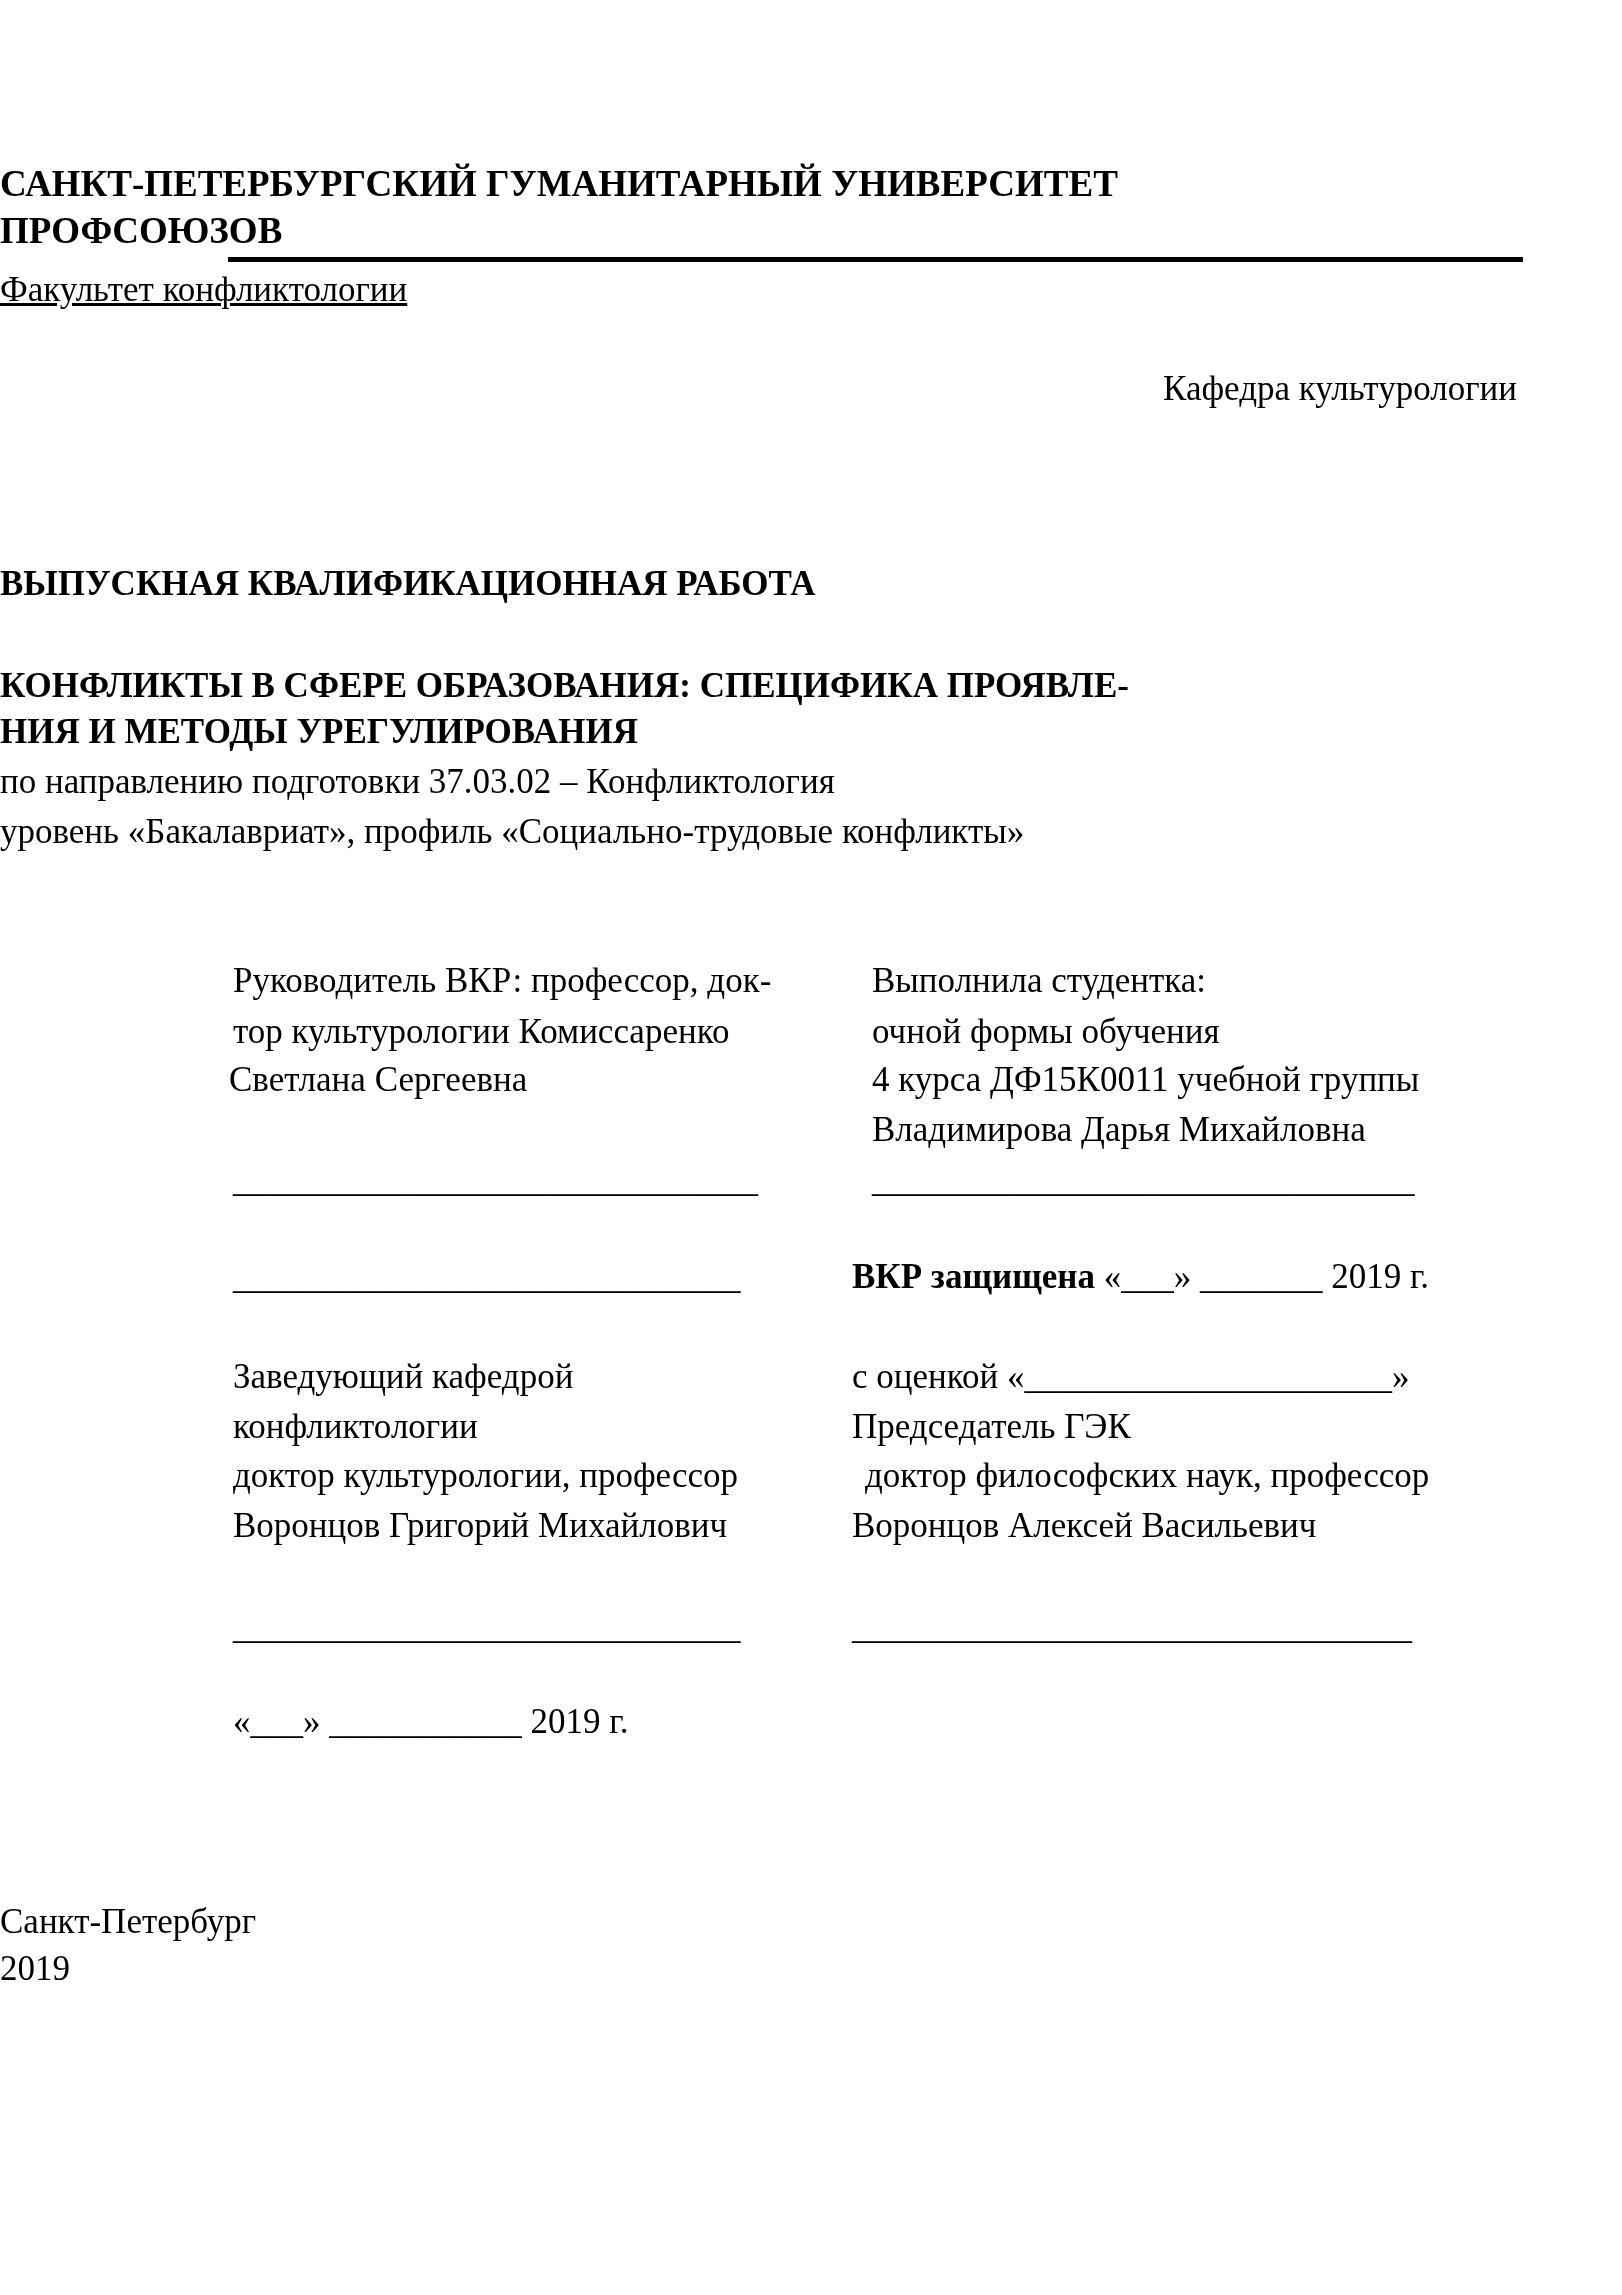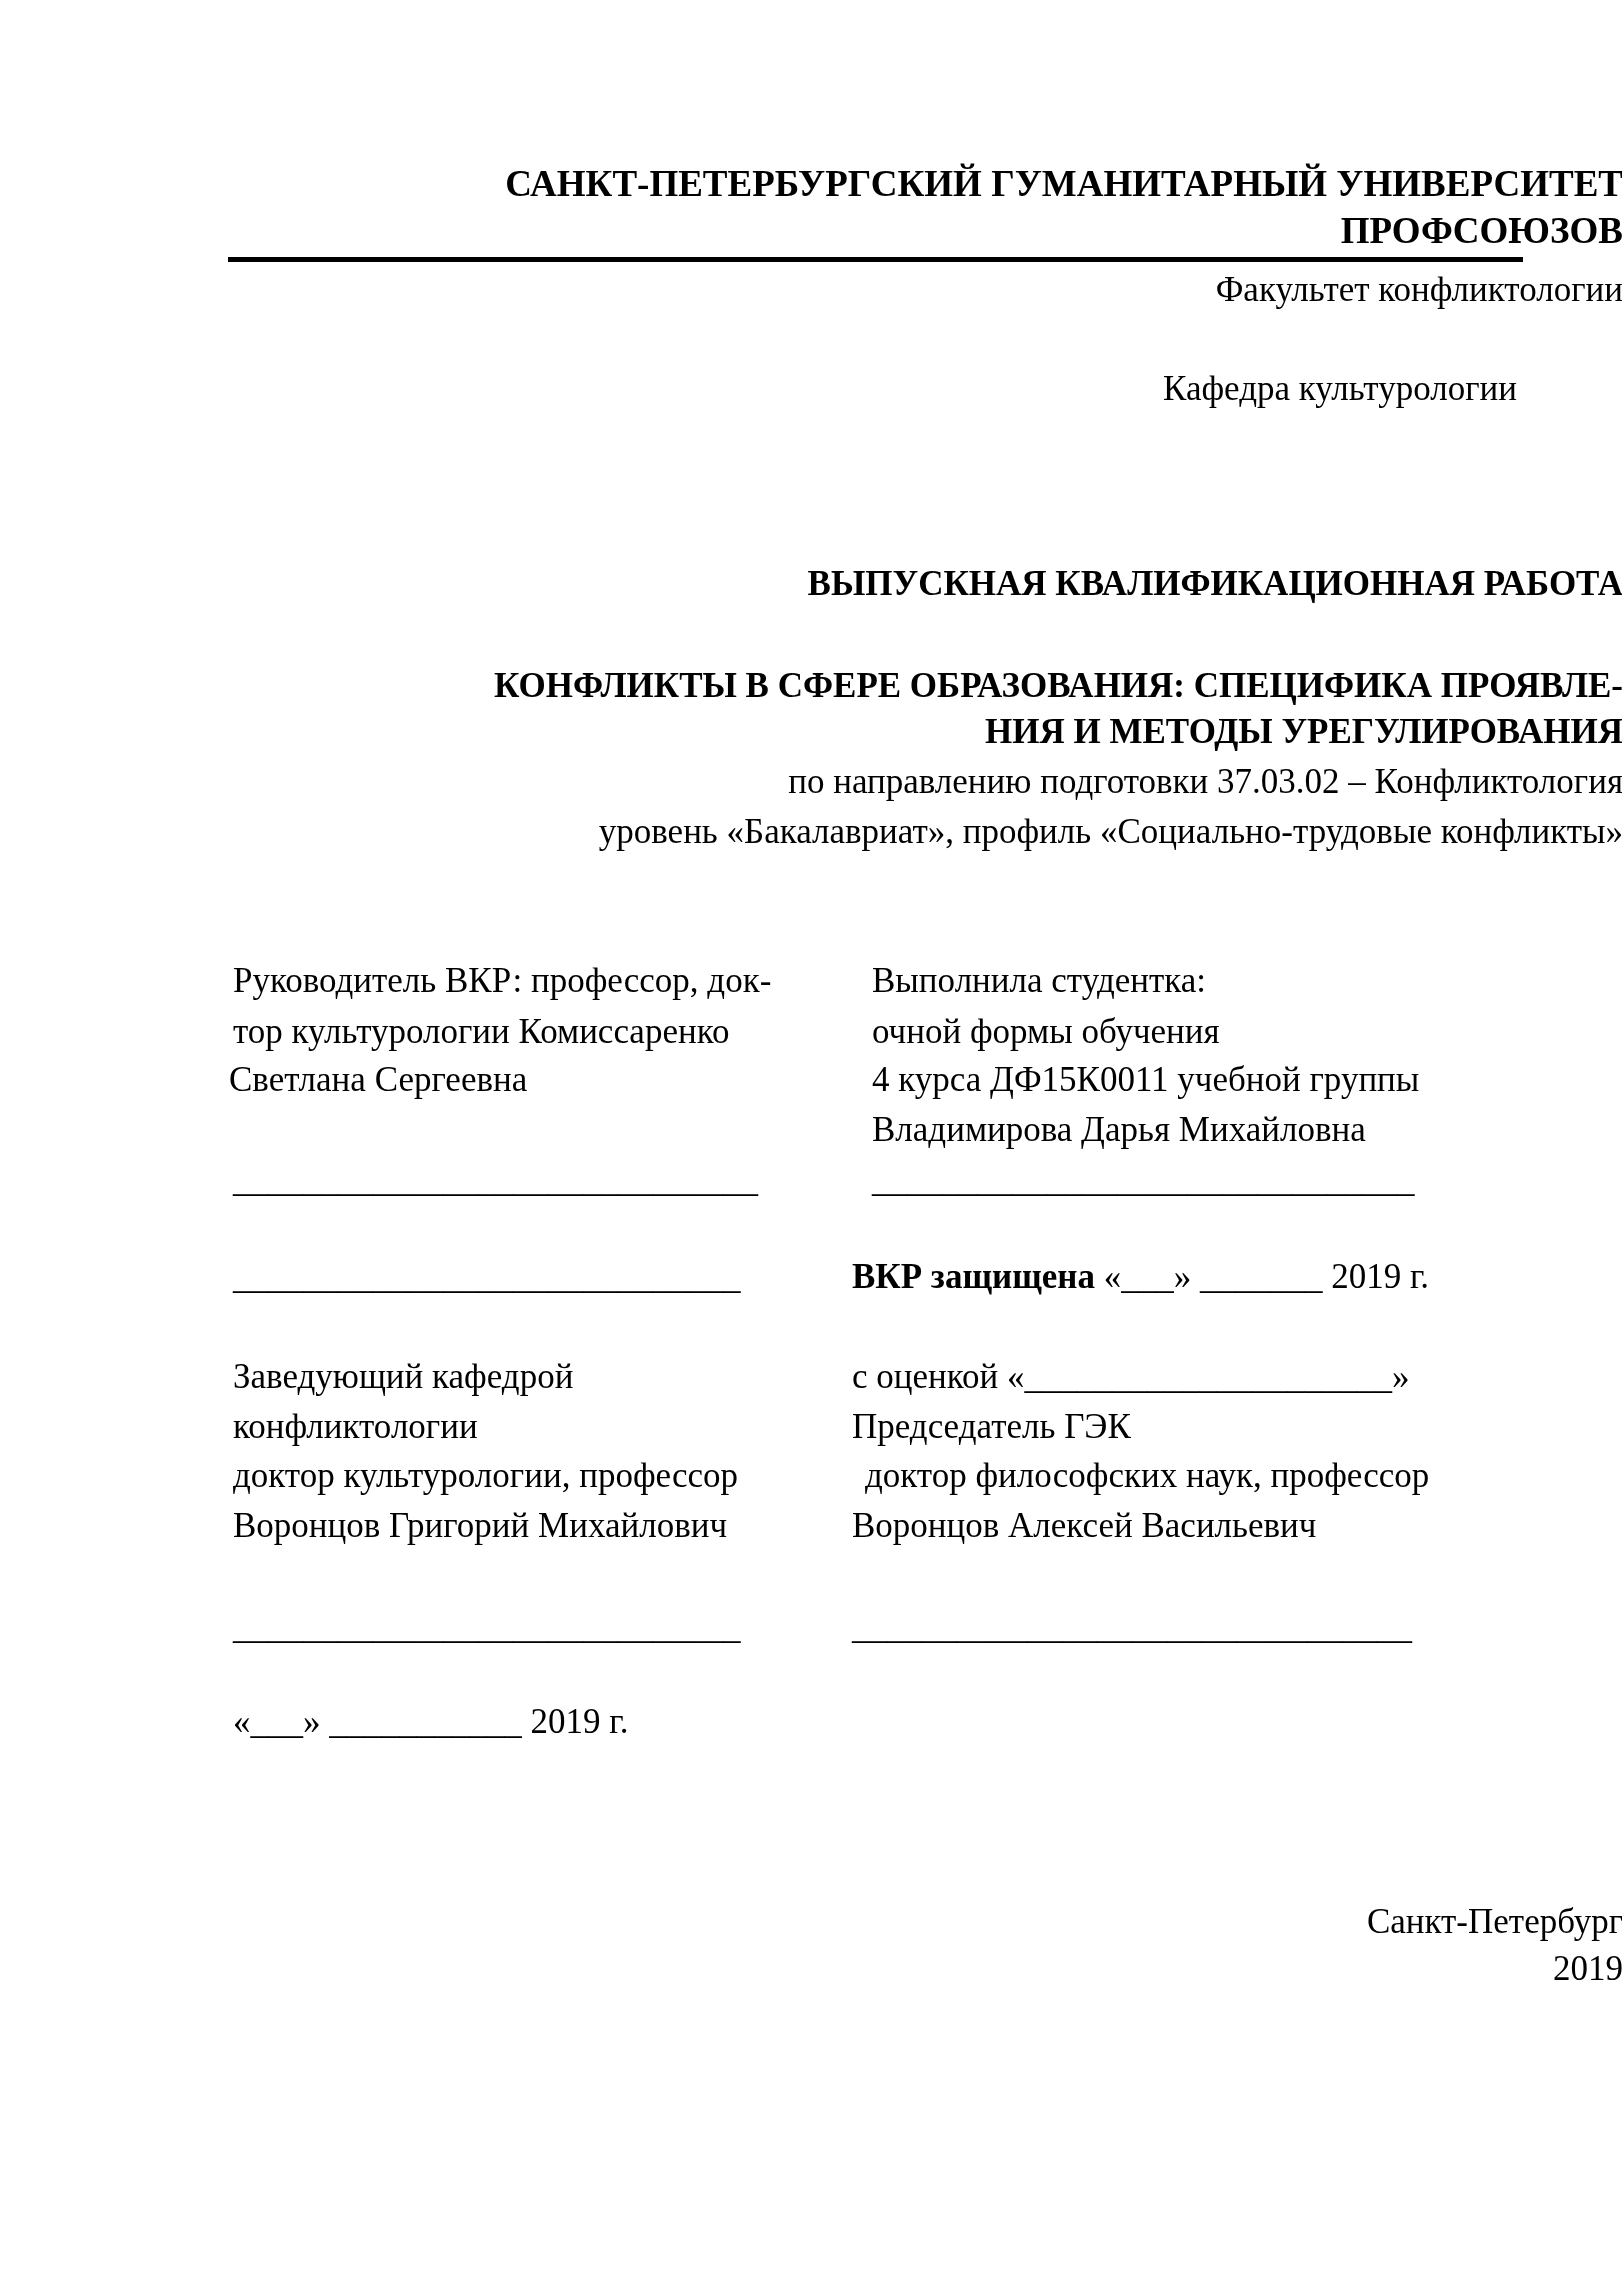--- a/index.html
+++ b/index.html
@@ -1,31 +1,31 @@
 <!DOCTYPE html>
 <html style="font-size:12.6px"><head>
 <meta charset="utf-8">
 <style>
   html, body { margin: 0; padding: 0; background: #ffffff; }
   body { width: 1623px; height: 2295px; position: relative; overflow: hidden;
          font-family: "Liberation Serif", "DejaVu Serif", serif; color: #000; }
   .abs { position: absolute; white-space: nowrap; line-height: 1; }
-  .c { left: 0; width: 1623px; text-align: right; }
+  .c { left: 0; width: 1623px; text-align: left; }
   .t { font-size: 35px; }
   .b { font-weight: bold; }
   .h1 { font-size: 37px; font-weight: bold; }
   .rule { position: absolute; left: 228px; width: 1295px; top: 257px; height: 4.7px; background: #000; }
 </style>
 </head>
 <body>
 
 <div class="abs c h1" style="top:165px;">САНКТ-ПЕТЕРБУРГСКИЙ ГУМАНИТАРНЫЙ УНИВЕРСИТЕТ</div>
 <div class="abs c h1" style="top:212px;">ПРОФСОЮЗОВ</div>
 <div class="rule"></div>
-<div class="abs c t" style="top:272px;">Факультет конфликтологии</div>
+<div class="abs c t" style="top:272px;text-decoration:underline;">Факультет конфликтологии</div>
 <div class="abs t" style="top:371px; right:106px;">Кафедра культурологии</div>
 
 <div class="abs c t b" style="top:566px;">ВЫПУСКНАЯ КВАЛИФИКАЦИОННАЯ РАБОТА</div>
 <div class="abs c t b" style="top:668px;">КОНФЛИКТЫ В СФЕРЕ ОБРАЗОВАНИЯ: СПЕЦИФИКА ПРОЯВЛЕ-</div>
 <div class="abs c t b" style="top:714px;">НИЯ И МЕТОДЫ УРЕГУЛИРОВАНИЯ</div>
 <div class="abs c t" style="top:764px;">по направлению подготовки 37.03.02 – Конфликтология</div>
 <div class="abs c t" style="top:814px;">уровень «Бакалавриат», профиль «Социально-трудовые конфликты»</div>
 
 <div class="abs t" style="left:233px; top:963px;">Руководитель ВКР: профессор, док-</div>
 <div class="abs t" style="left:233px; top:1014px;">тор культурологии Комиссаренко</div>

